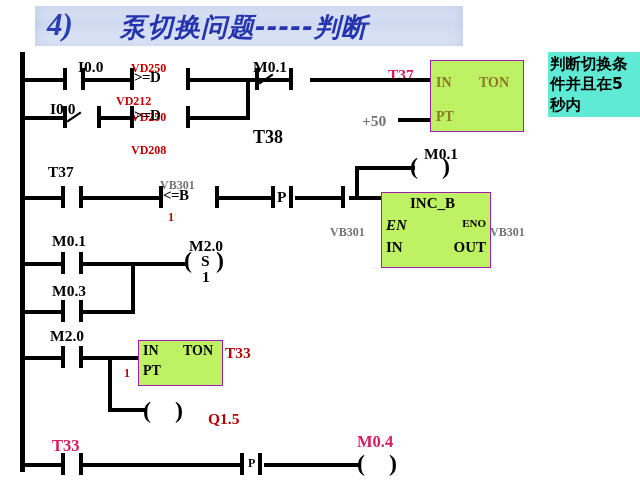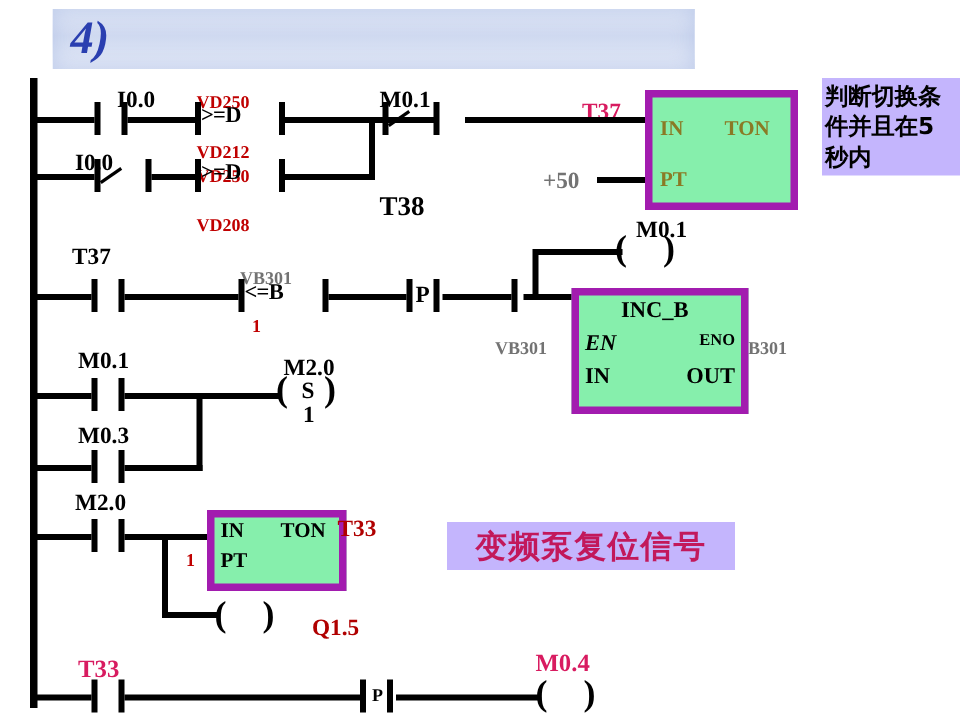--- a/index.html
+++ b/index.html
@@ -36,53 +36,54 @@
   .fs14{font-size:12px;}
   .fs15{font-size:15.5px;}
   .fs16{font-size:16.5px;}
   .fs18{font-size:18px;}
   
   .cmpbox{position:absolute;}
   .cmpbox .cb-l{position:absolute;left:0;top:0;width:4px;height:22px;background:#000;}
   .cmpbox .cb-r{position:absolute;right:0;top:0;width:4px;height:22px;background:#000;}
   .cmpbox .cb-op{position:absolute;left:4px;top:1px;font-size:15px;font-weight:bold;color:#000;
       font-family:"Liberation Serif",serif;letter-spacing:-.5px;}
-  .greenbox{position:absolute;background:#86efac;border:5px solid #a21caf;}
+  .greenbox{position:absolute;background:#bef264;border:1px solid #a21caf;}
   .gb-txt{position:absolute;font-weight:bold;font-family:"Liberation Serif",serif;}
   .olive{color:#8a7a25;}
   
   .coil{position:absolute;font-size:24px;font-weight:bold;color:#000;line-height:1;
         font-family:"Liberation Serif",serif;}
   
-  .note{position:absolute;background:#c4b5fd;font-family:"DejaVu Sans",sans-serif;font-weight:bold;}
+  .note{position:absolute;background:#5eead4;font-family:"DejaVu Sans",sans-serif;font-weight:bold;}
   #note-right{left:548px;top:52px;width:88px;font-size:15.5px;color:#000;line-height:1.32;
       padding:2px 2px;}
   #note-bottom{left:298px;top:348px;width:192px;height:32px;font-size:21px;color:#c2185b;
       line-height:32px;text-align:center;letter-spacing:1px;}
 </style>
 </head>
 <body>
 
 <div id="page">
 
   <div class="abs" id="title-banner">
     <span class="t-num">4)</span>
+    <span class="t-txt">泵切换问题-----判断</span>
   </div>
 
   <div class="abs rail" style="left:20px;top:52px;width:5px;height:420px;"></div>
 
   <div class="lab blk fs15" style="left:78px;top:58px;">I0.0</div>
   <div class="lab blk fs15" style="left:50px;top:100px;">I0.0</div>
   <div class="lab blk fs15" style="left:253px;top:58px;">M0.1</div>
   <div class="lab blk fs18" style="left:253px;top:127px;">T38</div>
   <div class="lab pink fs15" style="left:388px;top:66px;">T37</div>
   <div class="lab org fs15" style="left:362px;top:112px;">+50</div>
 
   <div class="lab red fs14" style="left:131px;top:61px;">VD250</div>
-  <div class="lab red fs14" style="left:131px;top:94px;">VD212</div>
+  <div class="lab red fs14" style="left:116px;top:94px;">VD212</div>
 
   <div class="lab red fs14" style="left:131px;top:110px;">VD250</div>
   <div class="lab red fs14" style="left:131px;top:143px;">VD208</div>
 
   <div class="abs wire h" style="left:23px;top:78px;width:40px;"></div>
   <div class="abs wire h" style="left:85px;top:78px;width:45px;"></div>
   <div class="abs wire h" style="left:190px;top:78px;width:100px;"></div>
   <div class="abs wire h" style="left:310px;top:78px;width:120px;"></div>
 
   <div class="contact" style="left:63px;top:68px;">
@@ -215,21 +216,20 @@
   <div class="greenbox" style="left:138px;top:340px;width:83px;height:44px;">
     <span class="gb-txt blk" style="left:4px;top:2px;font-size:14px;">IN</span>
     <span class="gb-txt blk" style="left:44px;top:2px;font-size:14px;">TON</span>
     <span class="gb-txt blk" style="left:4px;top:22px;font-size:14px;">PT</span>
   </div>
   <div class="lab dkred fs15" style="left:225px;top:344px;">T33</div>
 
   <div class="coil" style="left:143px;top:398px;">(&nbsp;&nbsp;&nbsp;&nbsp;)</div>
   <div class="lab dkred fs15" style="left:208px;top:410px;">Q1.5</div>
 
-  <div class="note" id="note-bottom">变频泵复位信号</div>
 
   <div class="lab pink fs16" style="left:52px;top:436px;">T33</div>
   <div class="abs wire h" style="left:23px;top:463px;width:38px;"></div>
   <div class="abs wire h" style="left:83px;top:463px;width:157px;"></div>
   <div class="abs wire h" style="left:264px;top:463px;width:96px;"></div>
   <div class="contact" style="left:61px;top:453px;">
     <div class="bar l"></div>
       <div class="bar r"></div>
   </div>
   <div class="contact" style="left:240px;top:453px;">

